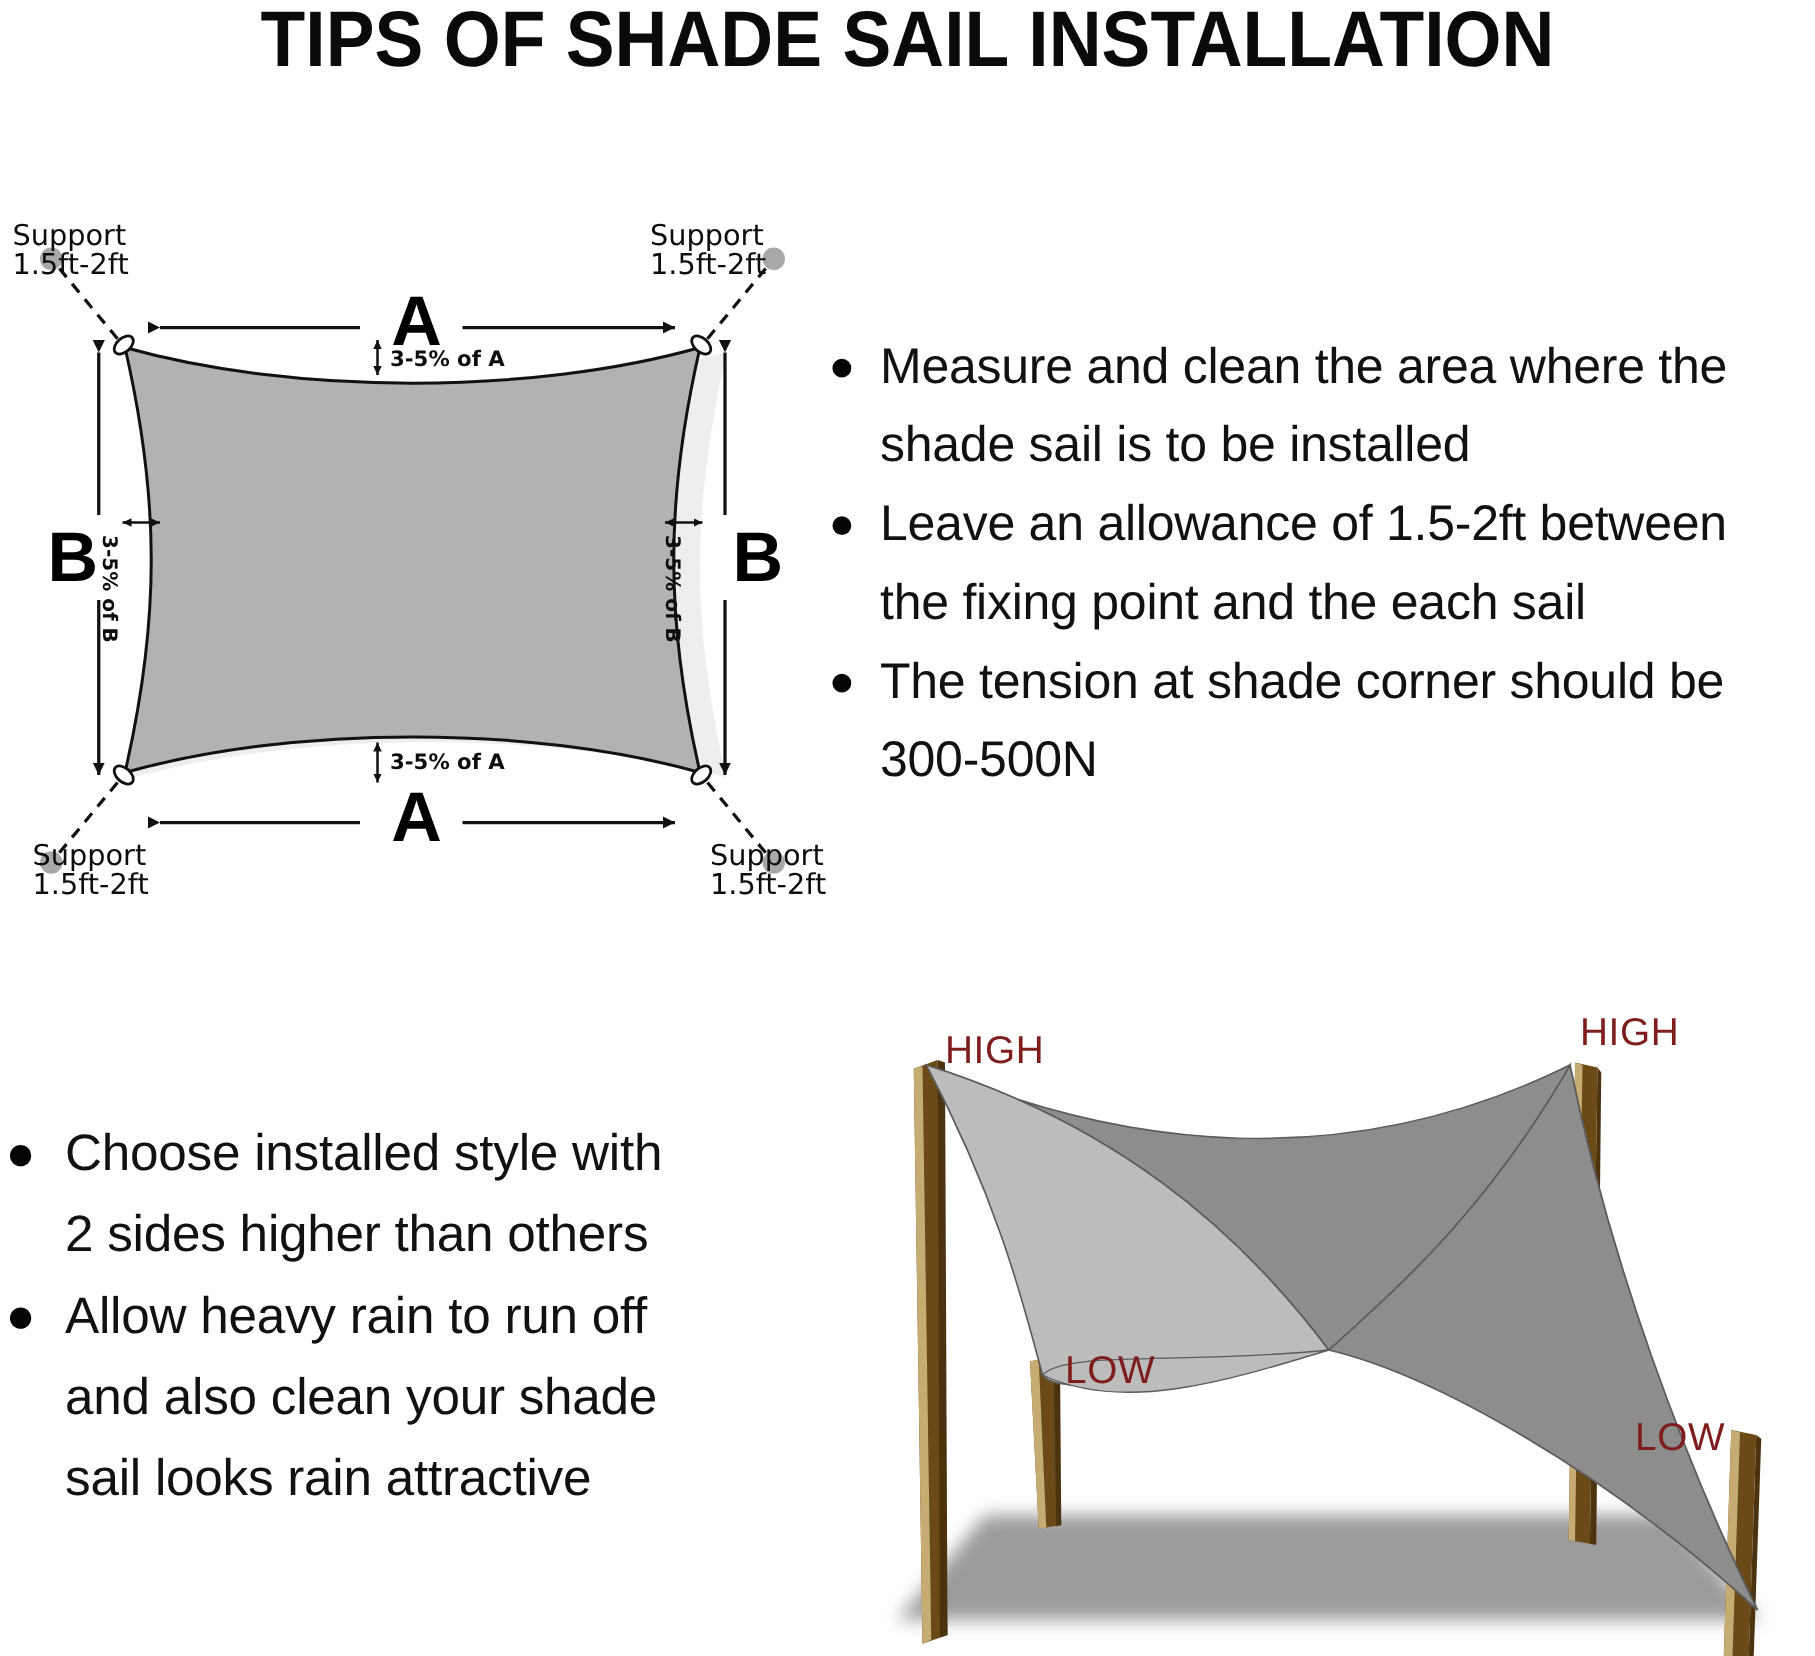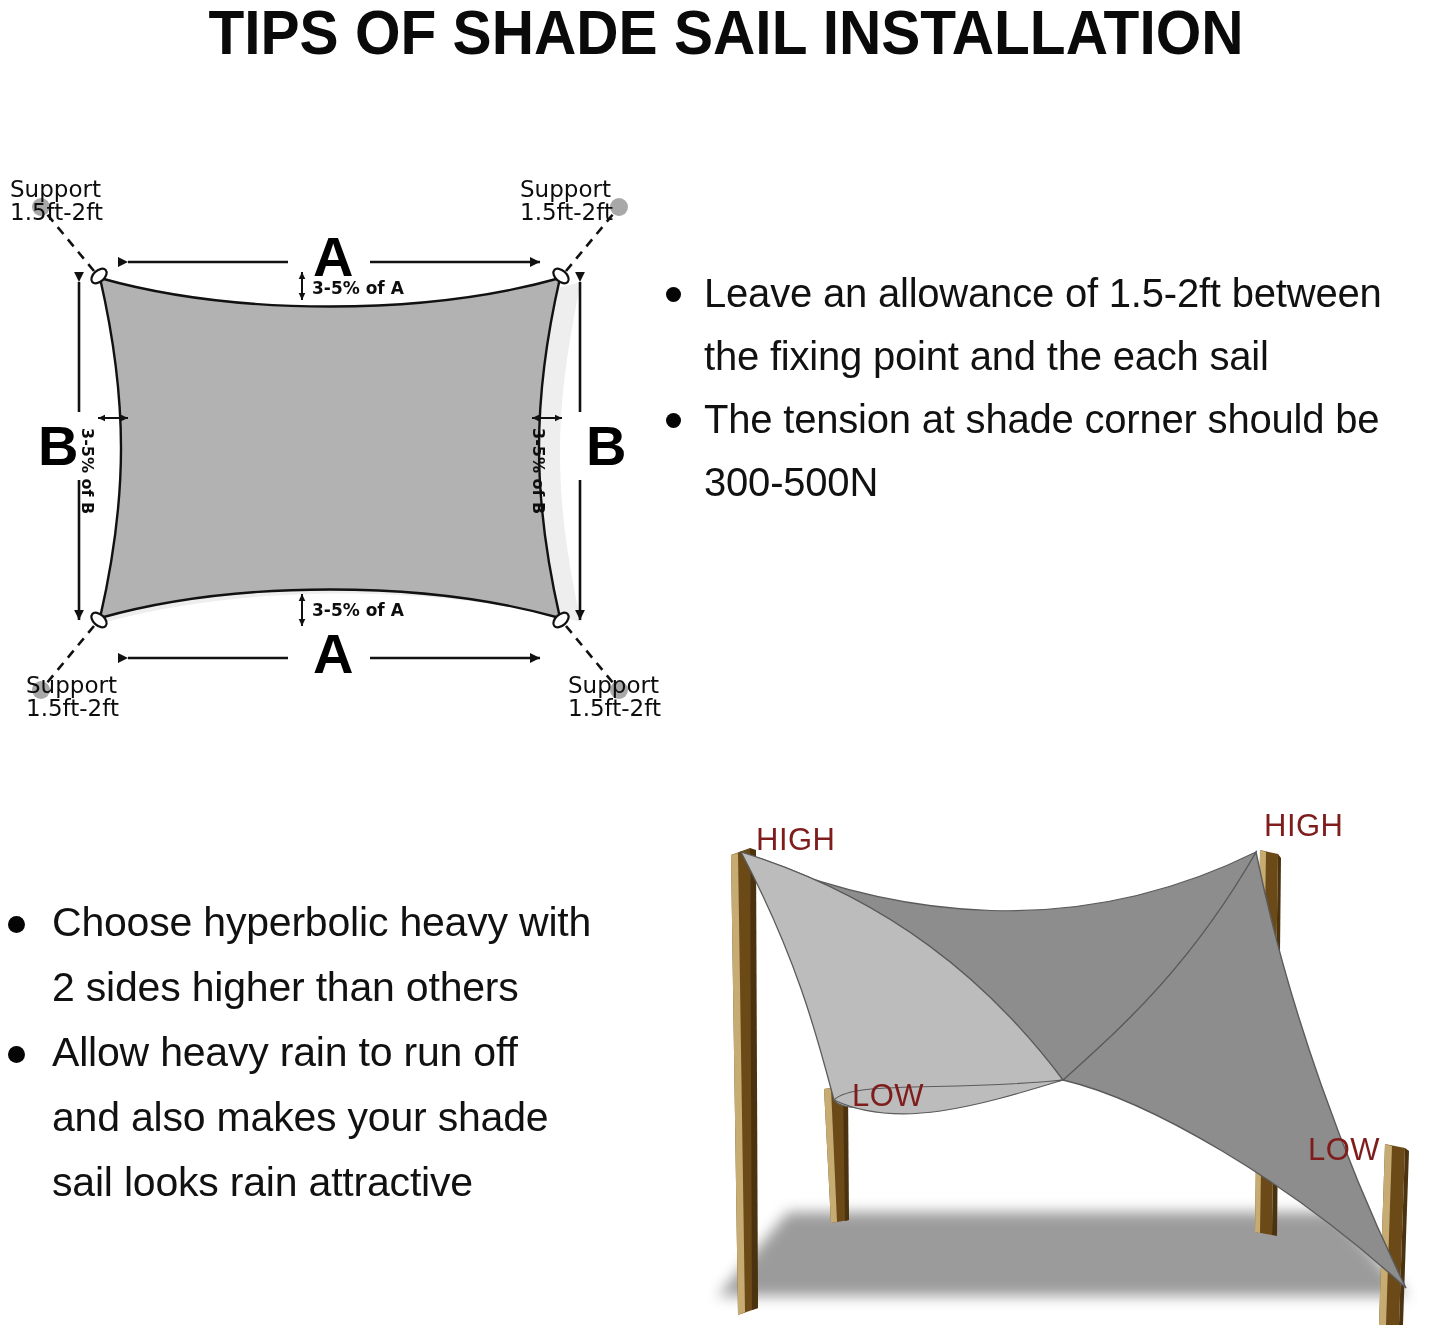--- a/index.html
+++ b/index.html
@@ -175,42 +175,47 @@
   <div class="abs dtxt pct" style="left:312px;top:128px;">3-5% of A</div>
   <div class="abs dtxt pct" style="left:312px;top:450px;">3-5% of A</div>
   <div class="abs dtxt pctv" style="left:97px;top:278px;transform:rotate(90deg);transform-origin:0 0;">3-5% of B</div>
   <div class="abs dtxt pctv" style="left:548px;top:278px;transform:rotate(90deg);transform-origin:0 0;">3-5% of B</div>
 </div>
 
 <div class="abs" id="tips-list">
   <ul class="blist">
     <li>
       <span class="dot"></span>
+      <span>Measure and clean the area where the</span><br>
+      <span>shade sail is to be installed</span>
+    </li>
+    <li>
+      <span class="dot"></span>
       <span>Leave an allowance of 1.5-2ft between</span><br>
       <span>the fixing point and the each sail</span>
     </li>
     <li>
       <span class="dot"></span>
       <span>The tension at shade corner should be</span><br>
       <span>300-500N</span>
     </li>
   </ul>
 </div>
 
 <div class="abs" id="style-list">
   <ul class="blist">
     <li>
       <span class="dot"></span>
-      <span>Choose hyperbolic heavy with</span><br>
+      <span>Choose installed style with</span><br>
       <span>2 sides higher than others</span>
     </li>
     <li>
       <span class="dot"></span>
       <span>Allow heavy rain to run off</span><br>
-      <span>and also makes your shade</span><br>
+      <span>and also clean your shade</span><br>
       <span>sail looks rain attractive</span>
     </li>
   </ul>
 </div>
 
 <div class="abs" id="sail3d">
   <svg width="804" height="545" viewBox="0 0 804 545">
 
     <g>
       <path d="M140,432 L690,432 L760,516 L70,516 Z" fill="#808080" opacity="0.78" style="filter:blur(7px)"></path>

